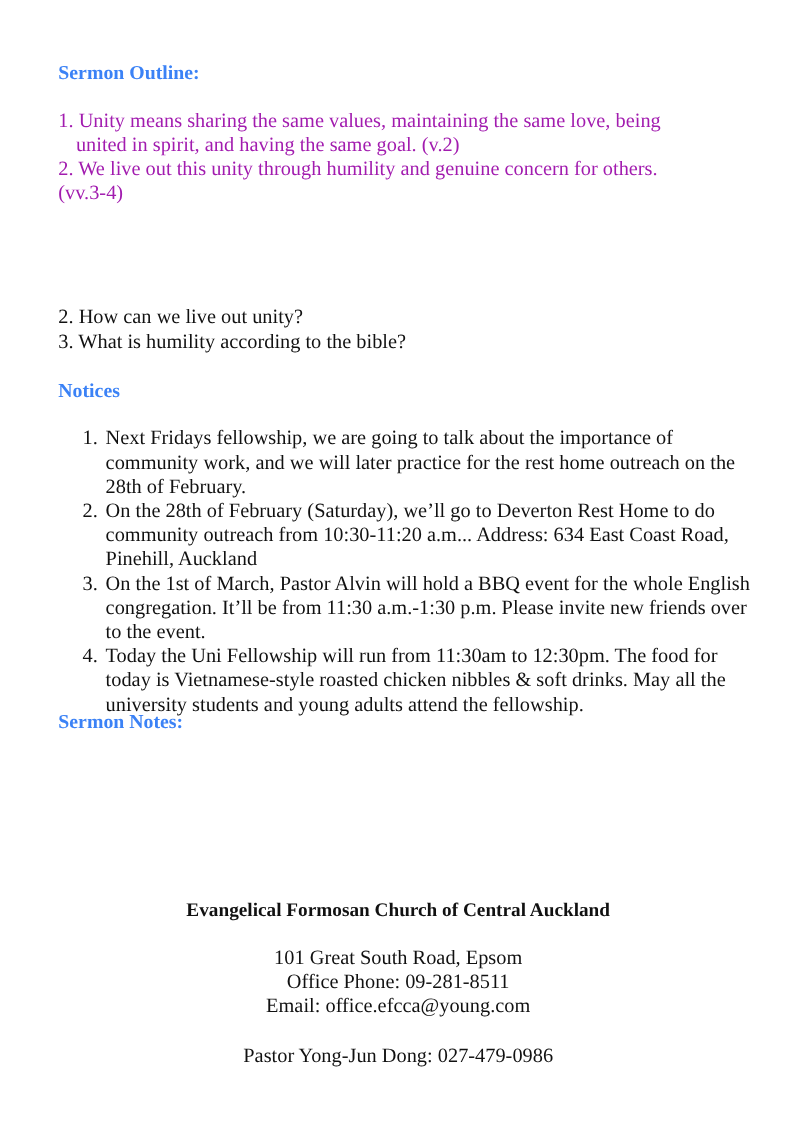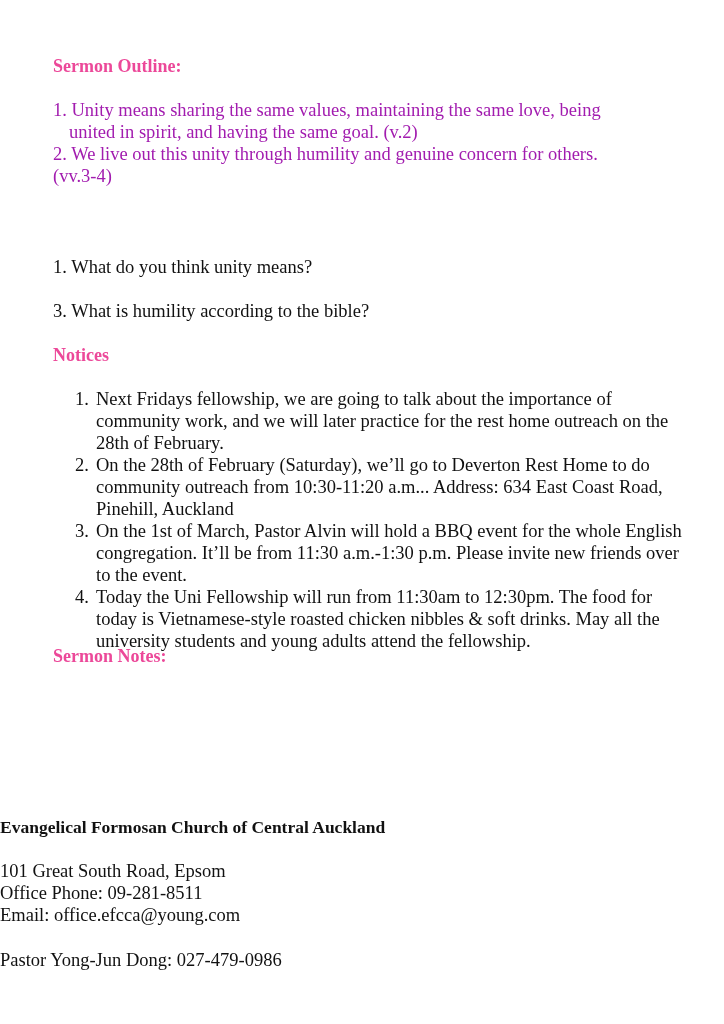--- a/index.html
+++ b/index.html
@@ -1,41 +1,41 @@
 <!DOCTYPE html>
 <html><head>
 <meta charset="utf-8">
 <style>
   html, body { margin: 0; padding: 0; background: #ffffff; }
   body { width: 724px; height: 1024px; position: relative; overflow: hidden;
          font-family: "Liberation Serif", serif; color: #111; }
   .page { position: absolute; left: 0; top: 0; width: 724px; height: 1024px; }
-  .h { position: absolute; left: 53px; font-weight: bold; font-size: 18px; color: #ec4899; }
+  .h { position: absolute; left: 53px; font-weight: bold; font-size: 18px; color: #3b82f6; }
   .line { position: absolute; font-size: 18.5px; line-height: 22px; white-space: nowrap; }
   .grey { color: #a21caf; }
   .notices { position: absolute; left: 72px; top: 388px; width: 610px; margin: 0; padding: 0; list-style: none; }
   .notices li { position: relative; padding-left: 24px; font-size: 18.5px; line-height: 22px; margin-bottom: 0; }
   .notices li .num { position: absolute; left: 3px; top: 0; }
-  .footer { position: absolute; left: 0; width: 724px; font-size: 18.5px; line-height: 22px; }
+  .footer { position: absolute; left: 0; width: 724px; text-align: center; font-size: 18.5px; line-height: 22px; }
   .footer-title { font-weight: bold; font-size: 17.5px; }
 </style>
 </head>
 <body>
 
 <div class="page">
 
   <div class="h" style="top:56px;">Sermon Outline:</div>
 
   <div class="line grey" style="left:53px; top:99px;">1. Unity means sharing the same values, maintaining the same love, being</div>
   <div class="line grey" style="left:69px; top:121px;text-align:center;">united in spirit, and having the same goal. (v.2)</div>
   <div class="line grey" style="left:53px; top:143px;">2. We live out this unity through humility and genuine concern for others.</div>
   <div class="line grey" style="left:53px; top:165px;">(vv.3-4)</div>
 
 
-  <div class="line" style="left:53px; top:256px;">1. What do you think unity means?</div>
+  <div class="line" style="left:53px; top:278px;">2. How can we live out unity?</div>
   <div class="line" style="left:53px; top:300px;">3. What is humility according to the bible?</div>
 
   <div class="h" style="top:345px;">Notices</div>
 
   <ol class="notices">
     <li>
       <span class="num">1.</span>
       <span>Next Fridays fellowship, we are going to talk about the importance of community work, and we will later practice for the rest home outreach on the 28th of February.</span>
     </li>
     <li>

